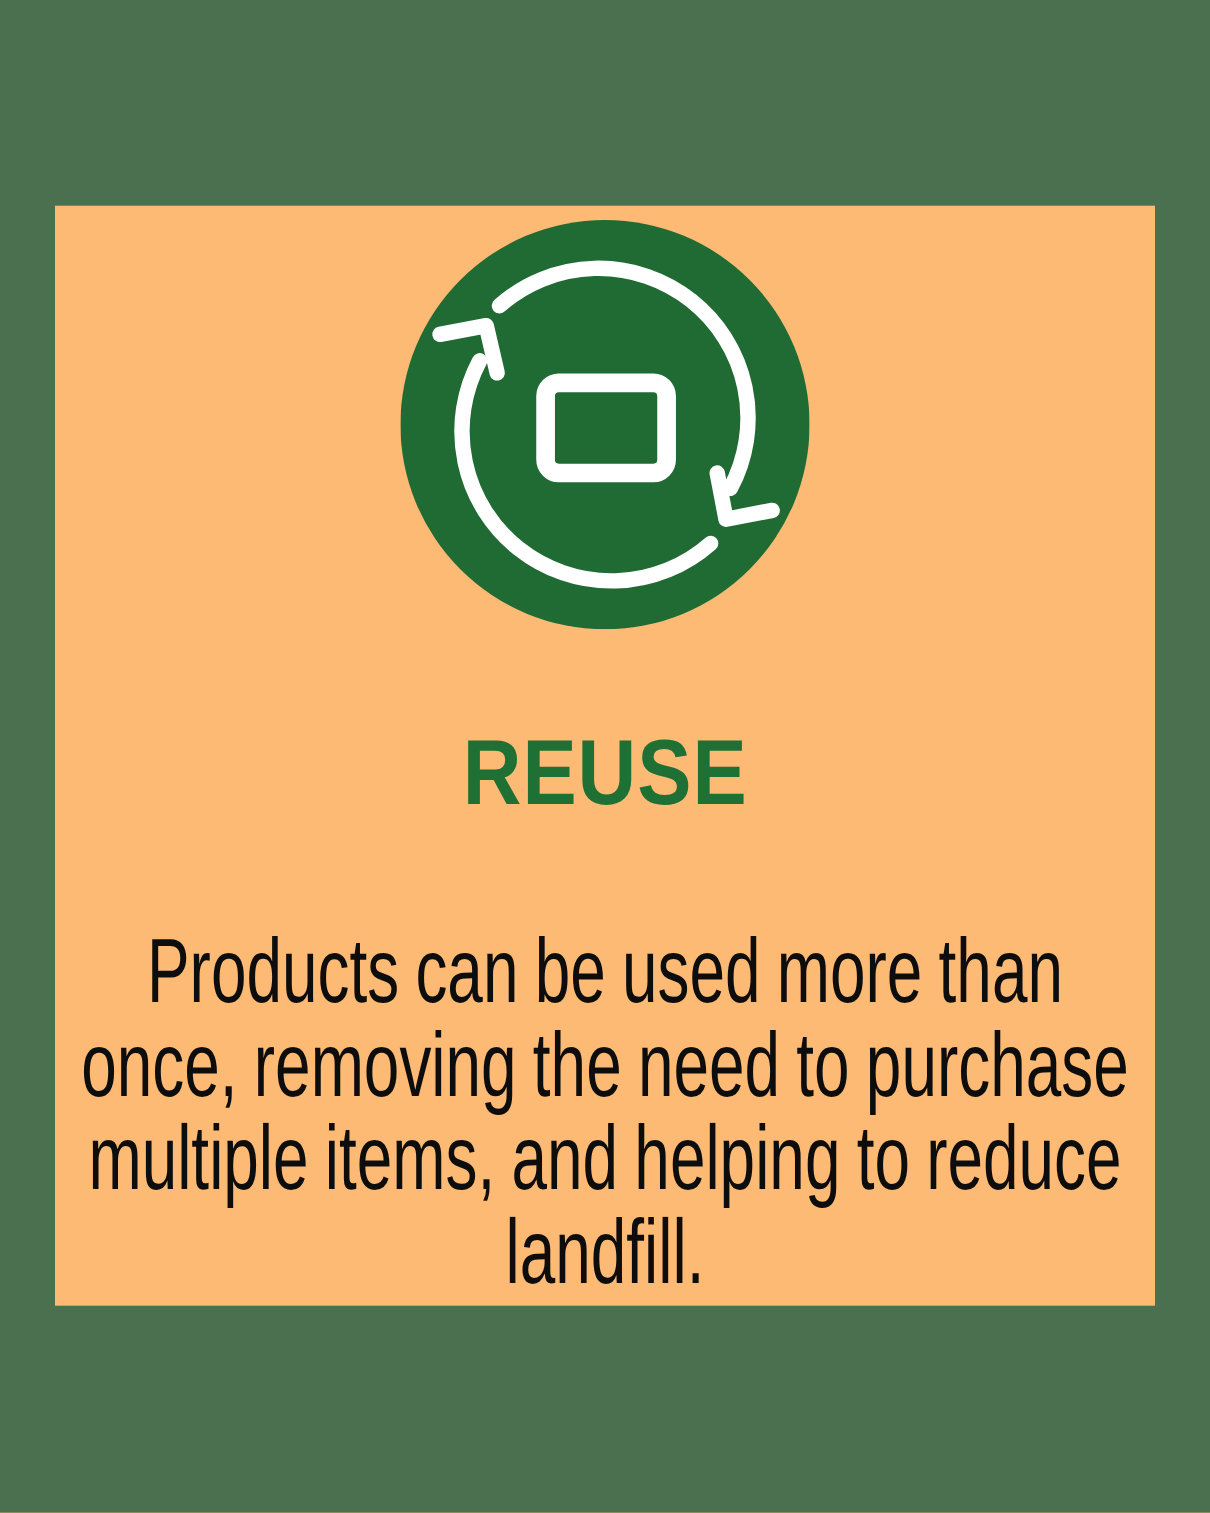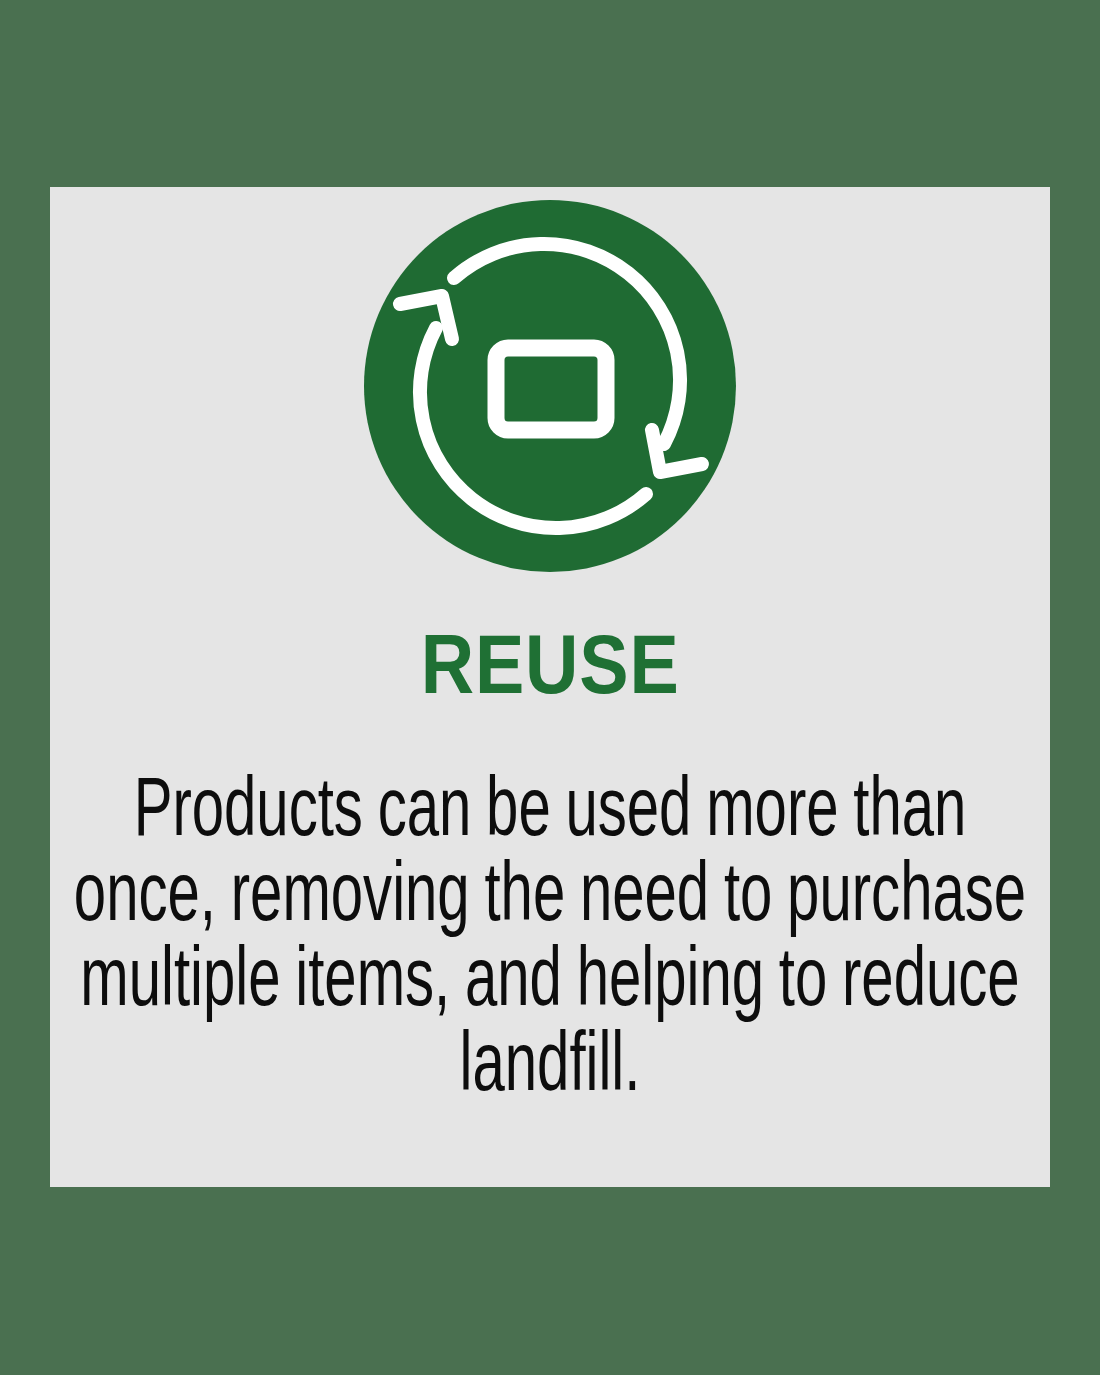--- a/index.html
+++ b/index.html
@@ -20,24 +20,25 @@
     height: 1375px;
     background: #4a7050;
   }
 
   .card {
     position: absolute;
     left: 50px;
     top: 187px;
     width: 1000px;
     height: 1000px;
-    background: #e5e5e5;
+    background: #fdba74;
     display: flex;
     flex-direction: column;
     align-items: center;
+    gap: 38px;
   }
 
   .icon-wrap {
     margin-top: 13px;
     width: 372px;
     height: 372px;
     display: block;
   }
 
   .icon-badge {

